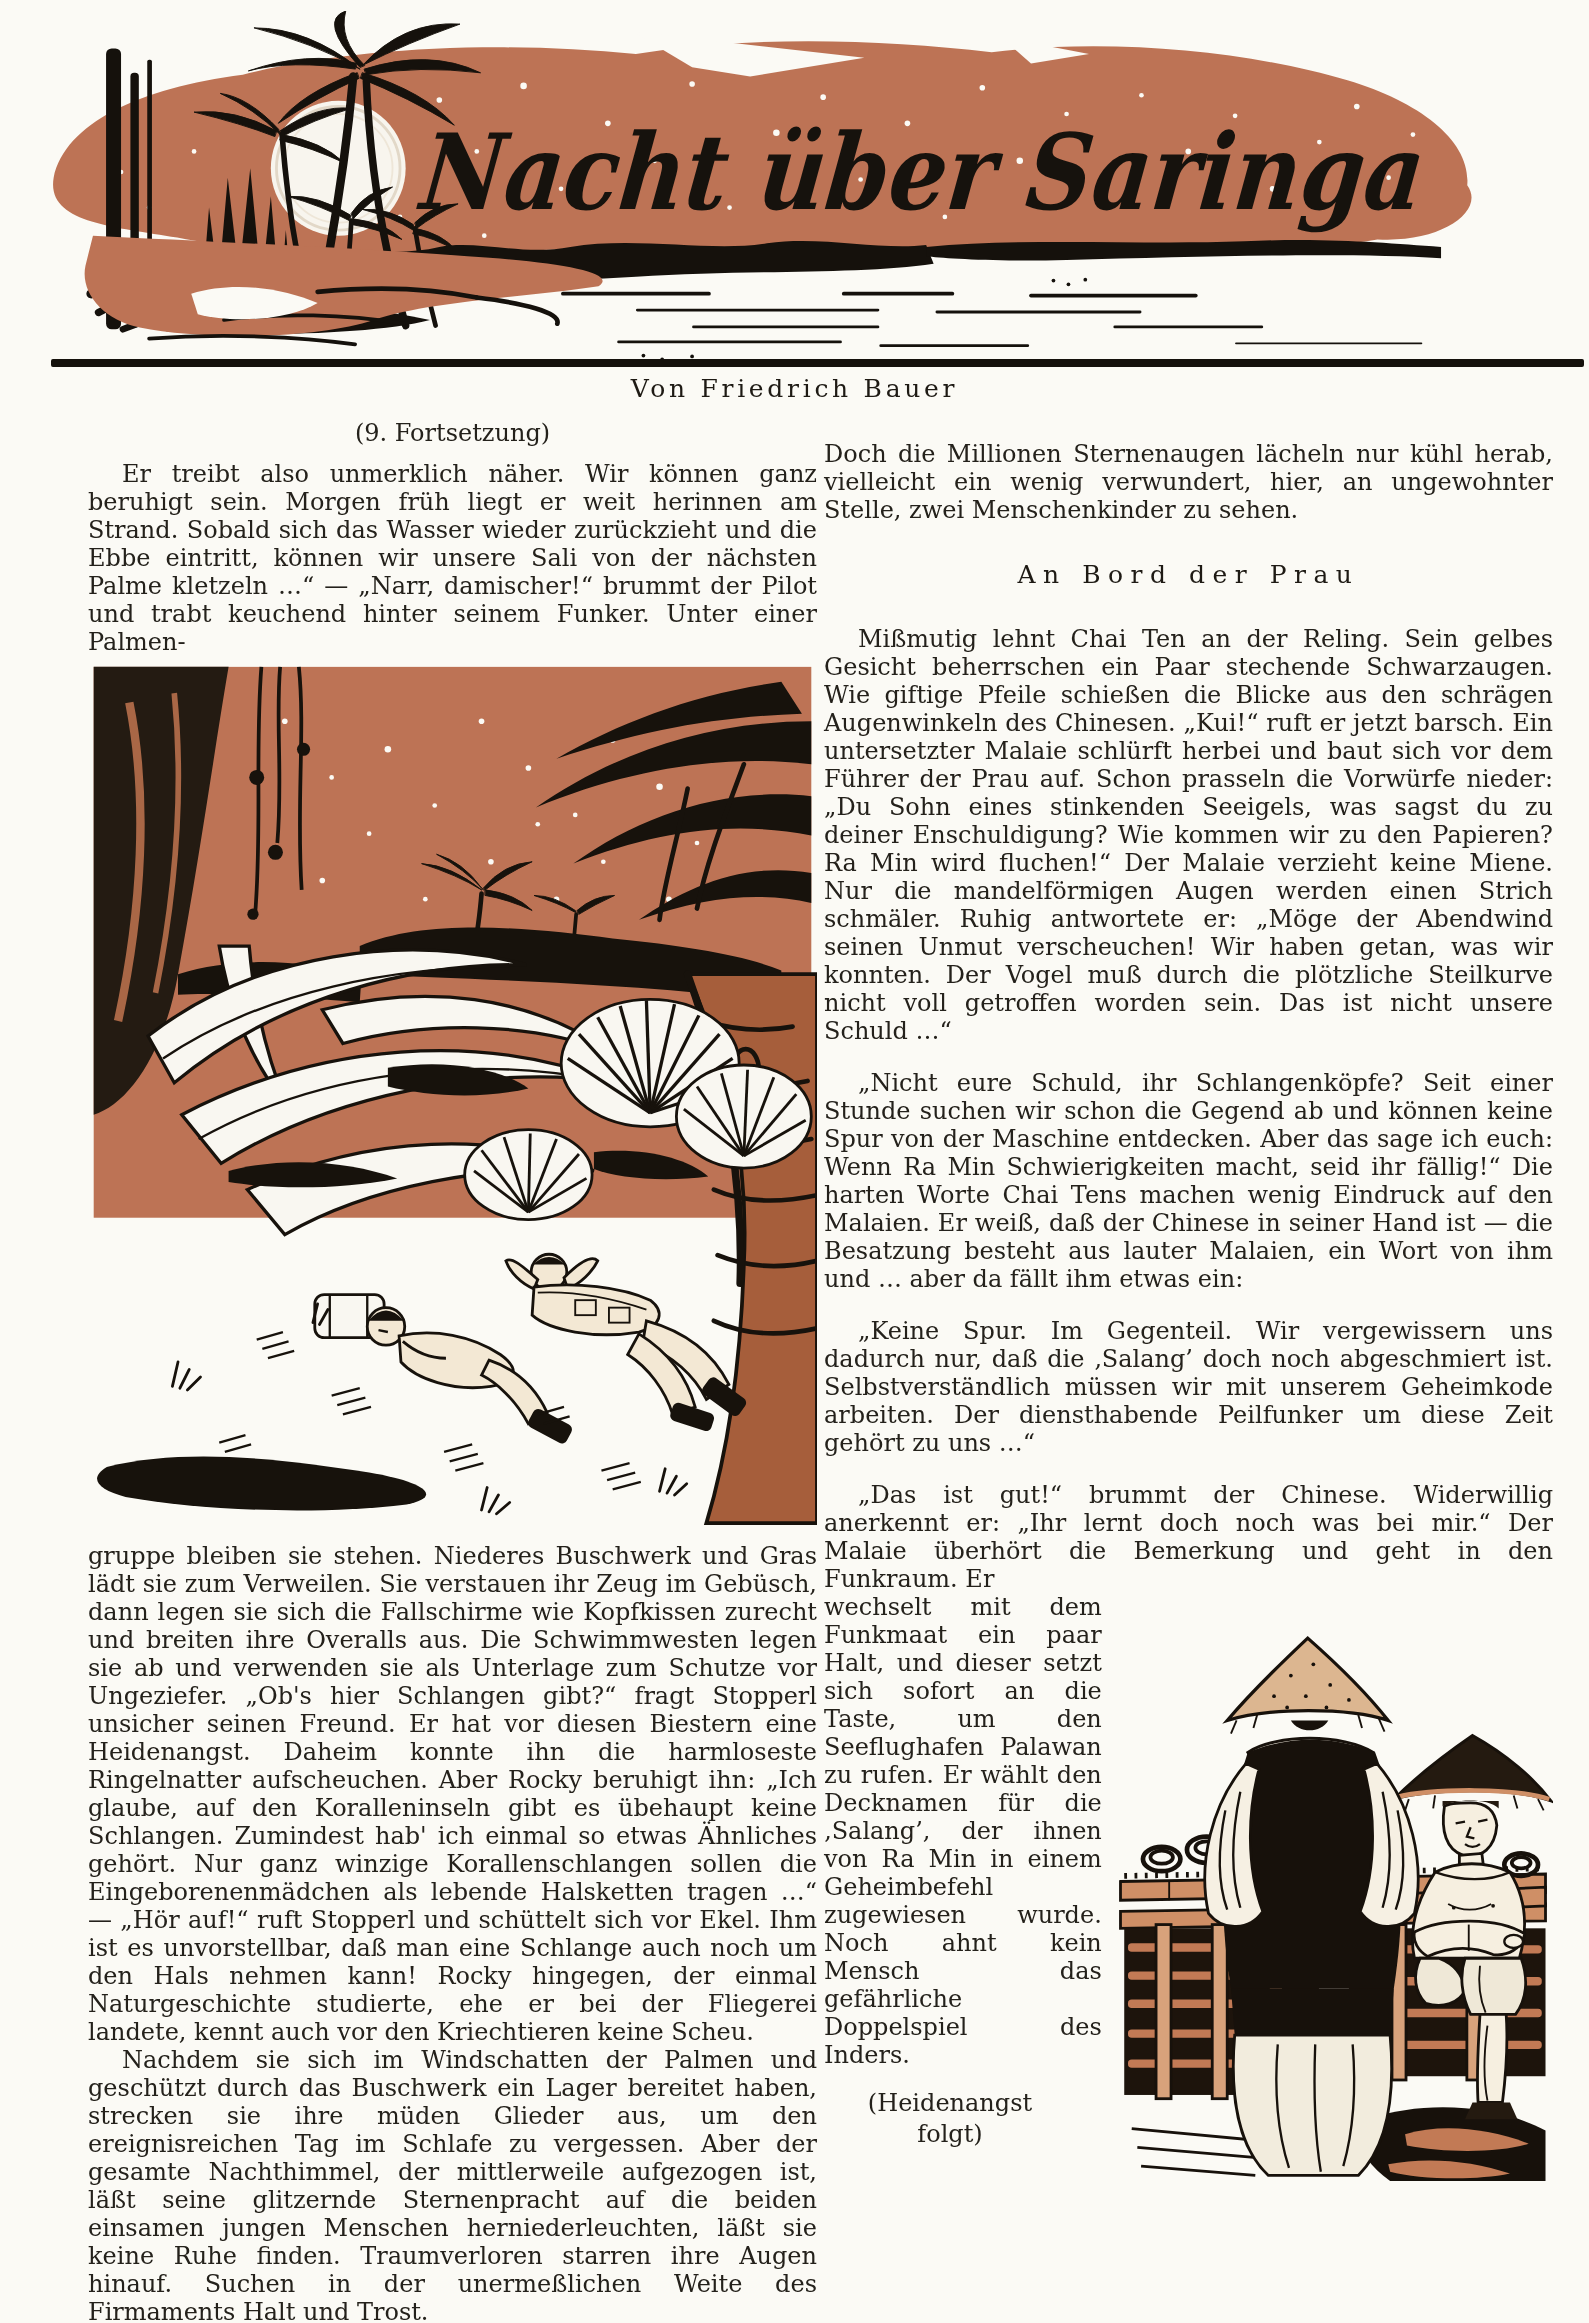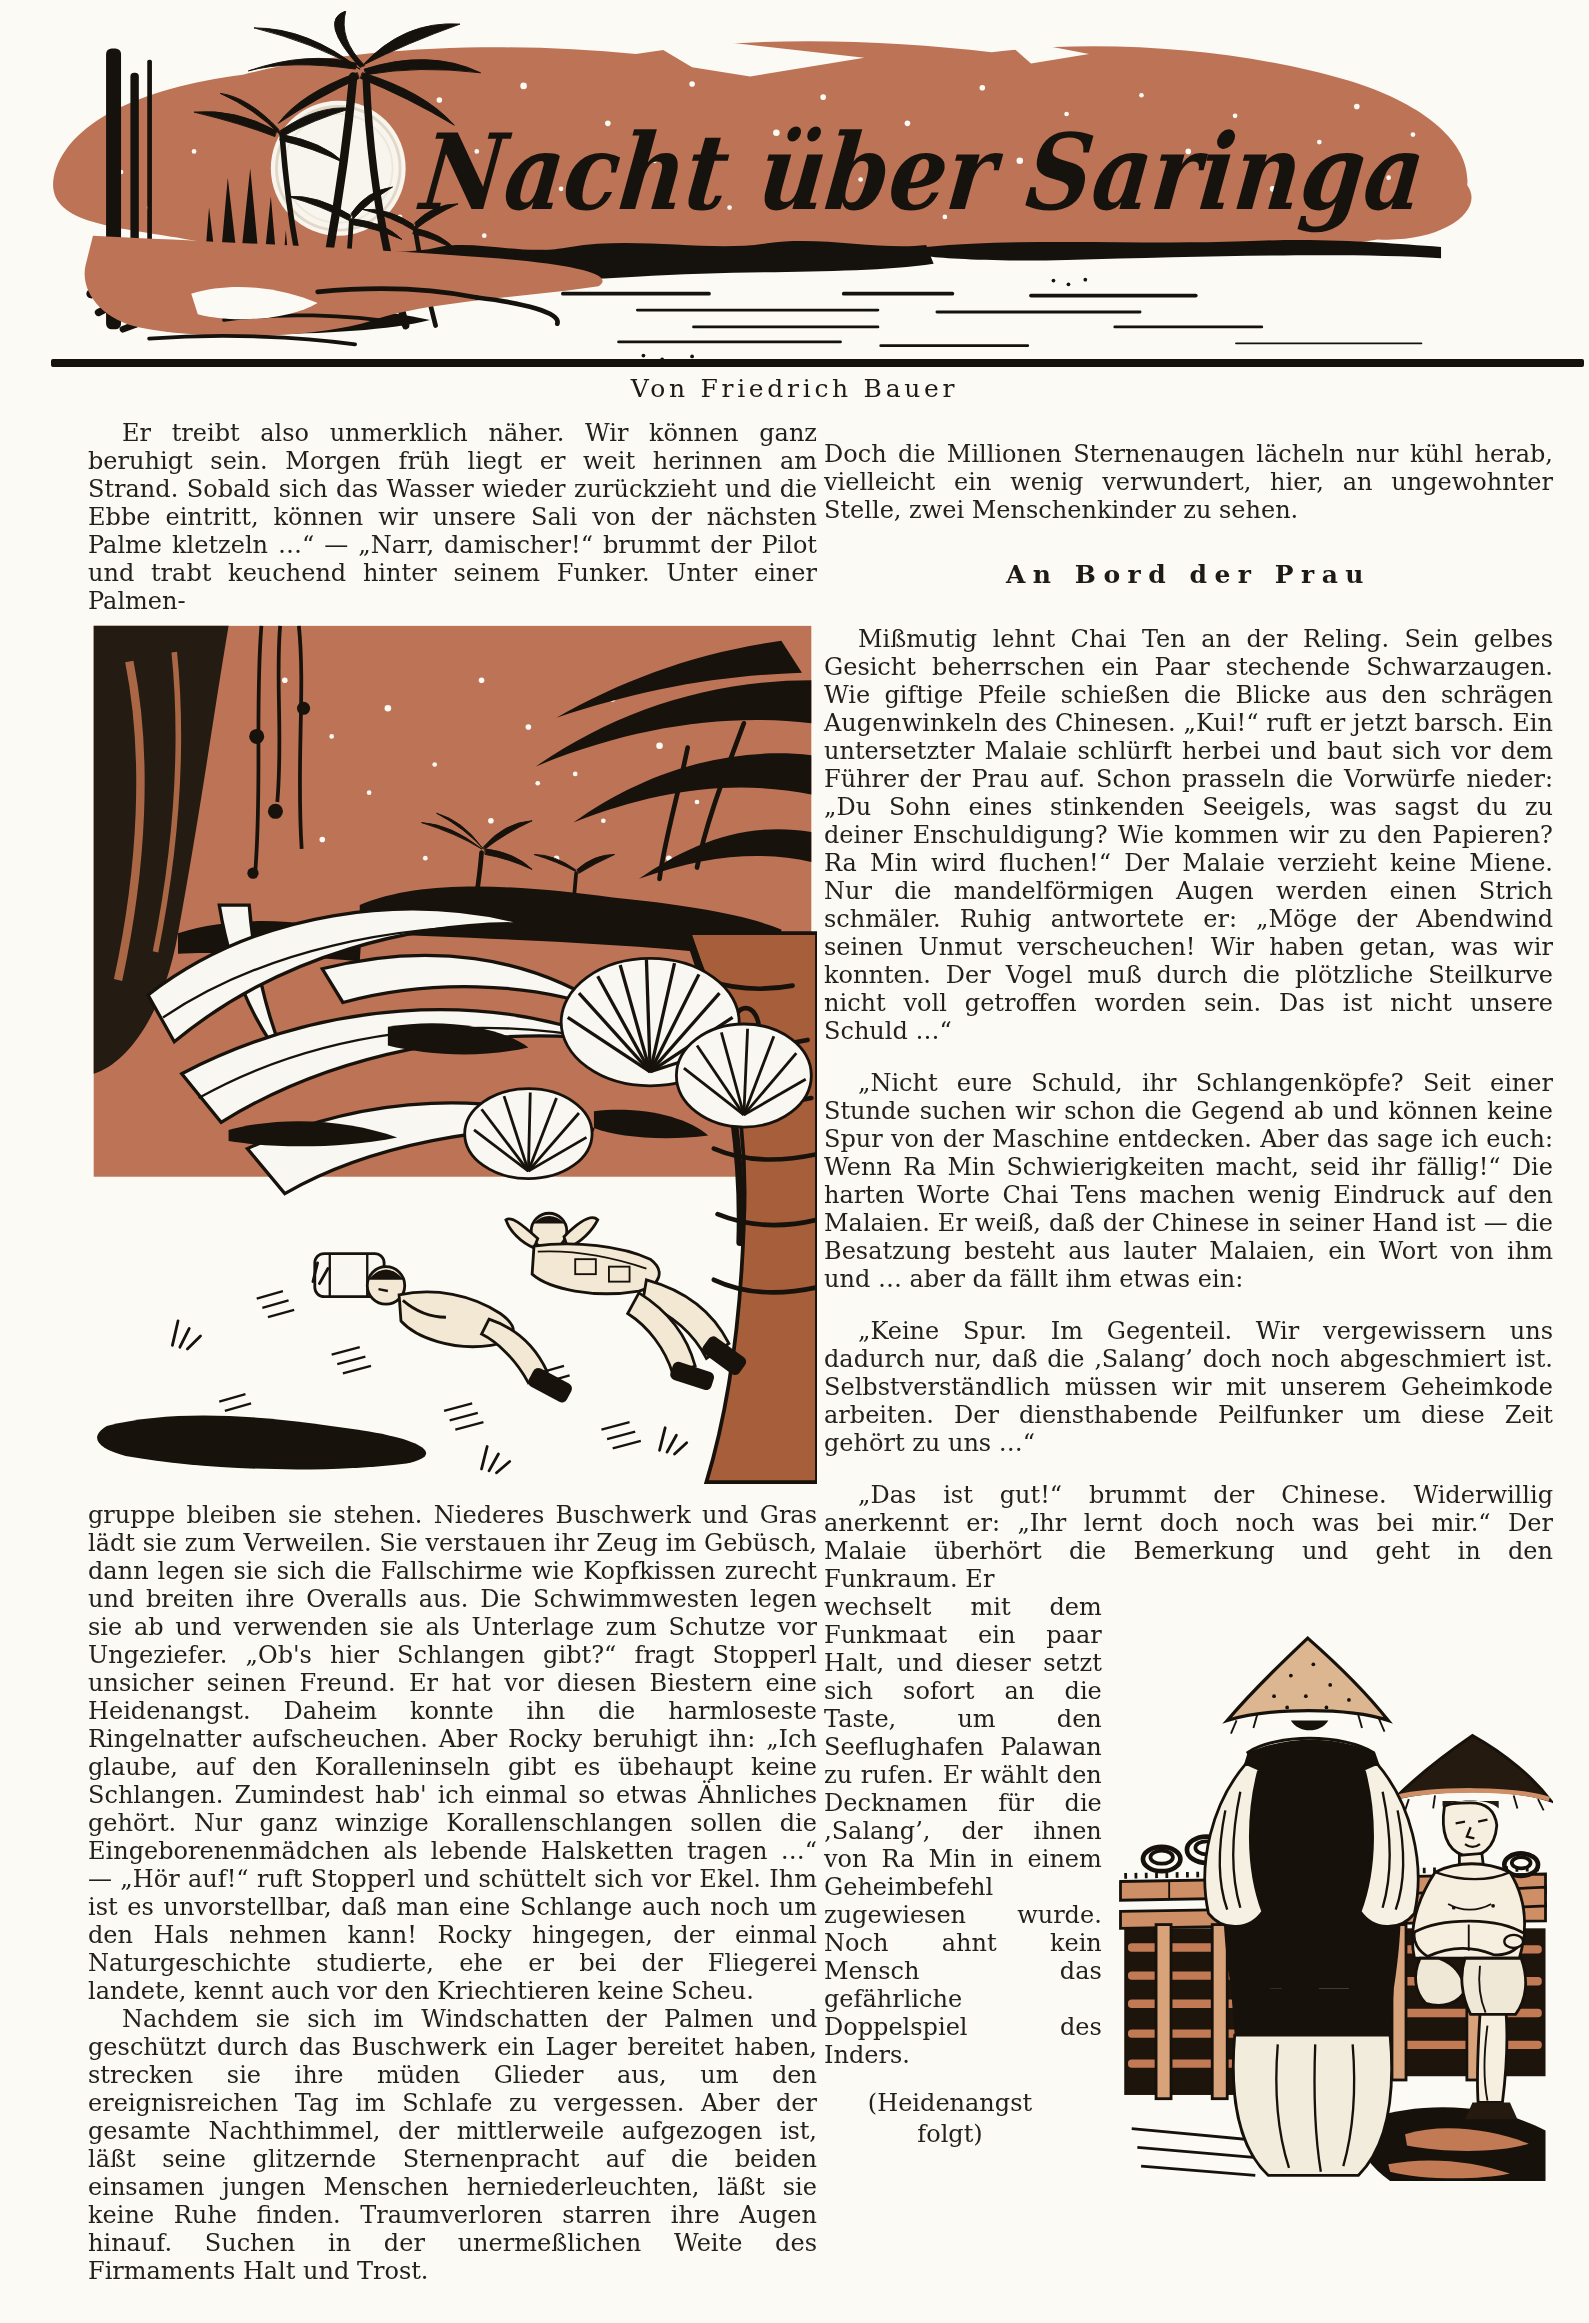--- a/index.html
+++ b/index.html
@@ -20,21 +20,21 @@
     position:absolute;width:729px;font-size:24px;line-height:28px;
     text-align:justify;color:#24211b;
   }
   #left-col{left:88px;top:419px;}
   #right-col{left:824px;top:440px;}
   .center-head{margin:0 0 13px 0;text-align:center;text-indent:0;font-size:24px;}
   .body{margin:0;}
   .indent{text-indent:34px;}
   .gap{margin-top:24px;}
   .section-head{
-    font-weight:bold;font-size:25px;letter-spacing:7.5px;text-align:center;
+    font-weight:normal;font-size:25px;letter-spacing:7.5px;text-align:center;
     margin:37px 0 36px 0;color:#1e1a14;
   }
   .illu1{width:729px;height:860px;margin:9.4px 0 17px 0;}
   .illu1 svg,.illu2 svg{display:block;width:100%;height:100%;}
   .illu2{float:right;width:440px;height:588px;margin:1.9px 0 0 11.2px;}
   .footer-note{
     margin:19px 0 0 26px;max-width:200px;text-align:center;line-height:31px;
     text-indent:0;font-size:24px;
   }
 </style>
@@ -172,20 +172,21 @@
       </g>
 
       <text x="430" y="212" transform="skewX(-6)" textLength="1070" lengthAdjust="spacingAndGlyphs" font-family="DejaVu Serif, serif" font-style="italic" font-weight="bold" font-size="112" fill="#16120d">Nacht über Saringa</text>
     </svg>
   </div>
 
   <div class="rule"></div>
   <div class="byline">Von Friedrich Bauer</div>
 
   <div class="col" id="left-col">
+    <p class="center-head">(9. Fortsetzung)</p>
     <p class="body indent">Er treibt also unmerklich näher. Wir können ganz beruhigt sein. Morgen früh liegt er weit herinnen am Strand. Sobald sich das Wasser wieder zurückzieht und die Ebbe eintritt, können wir unsere Sali von der nächsten Palme kletzeln …“ — „Narr, damischer!“ brummt der Pilot und trabt keuchend hinter seinem Funker. Unter einer Palmen-</p>
 
     <div class="illu1">
       <svg viewBox="0 0 778 918">
         <rect x="6" y="2" width="766" height="588" fill="#bd7355"></rect>
         <g fill="#fbfaf5">
           <circle cx="210" cy="60" r="3"></circle>
             <circle cx="260" cy="120" r="2.5"></circle>
             <circle cx="320" cy="90" r="3.5"></circle>
           <circle cx="370" cy="150" r="2.5"></circle>

